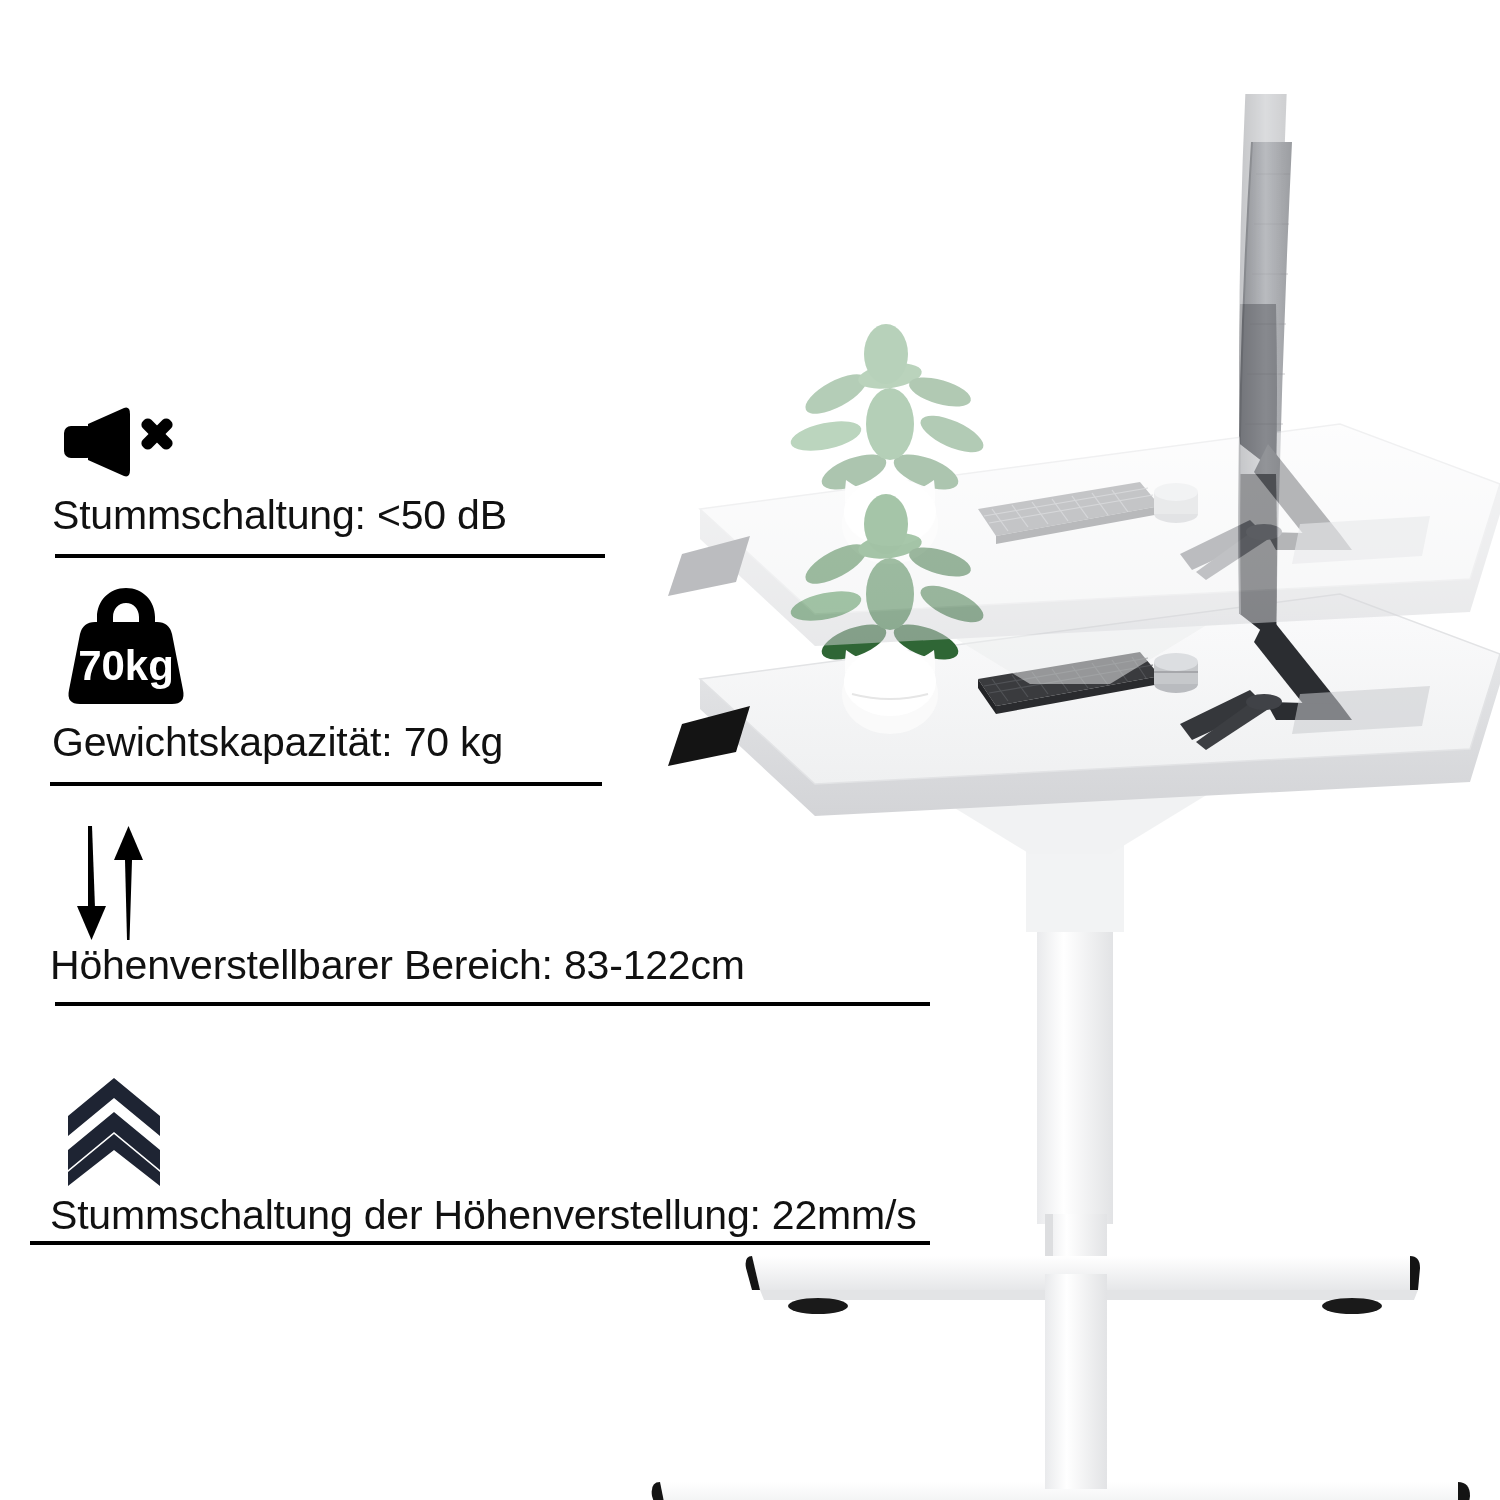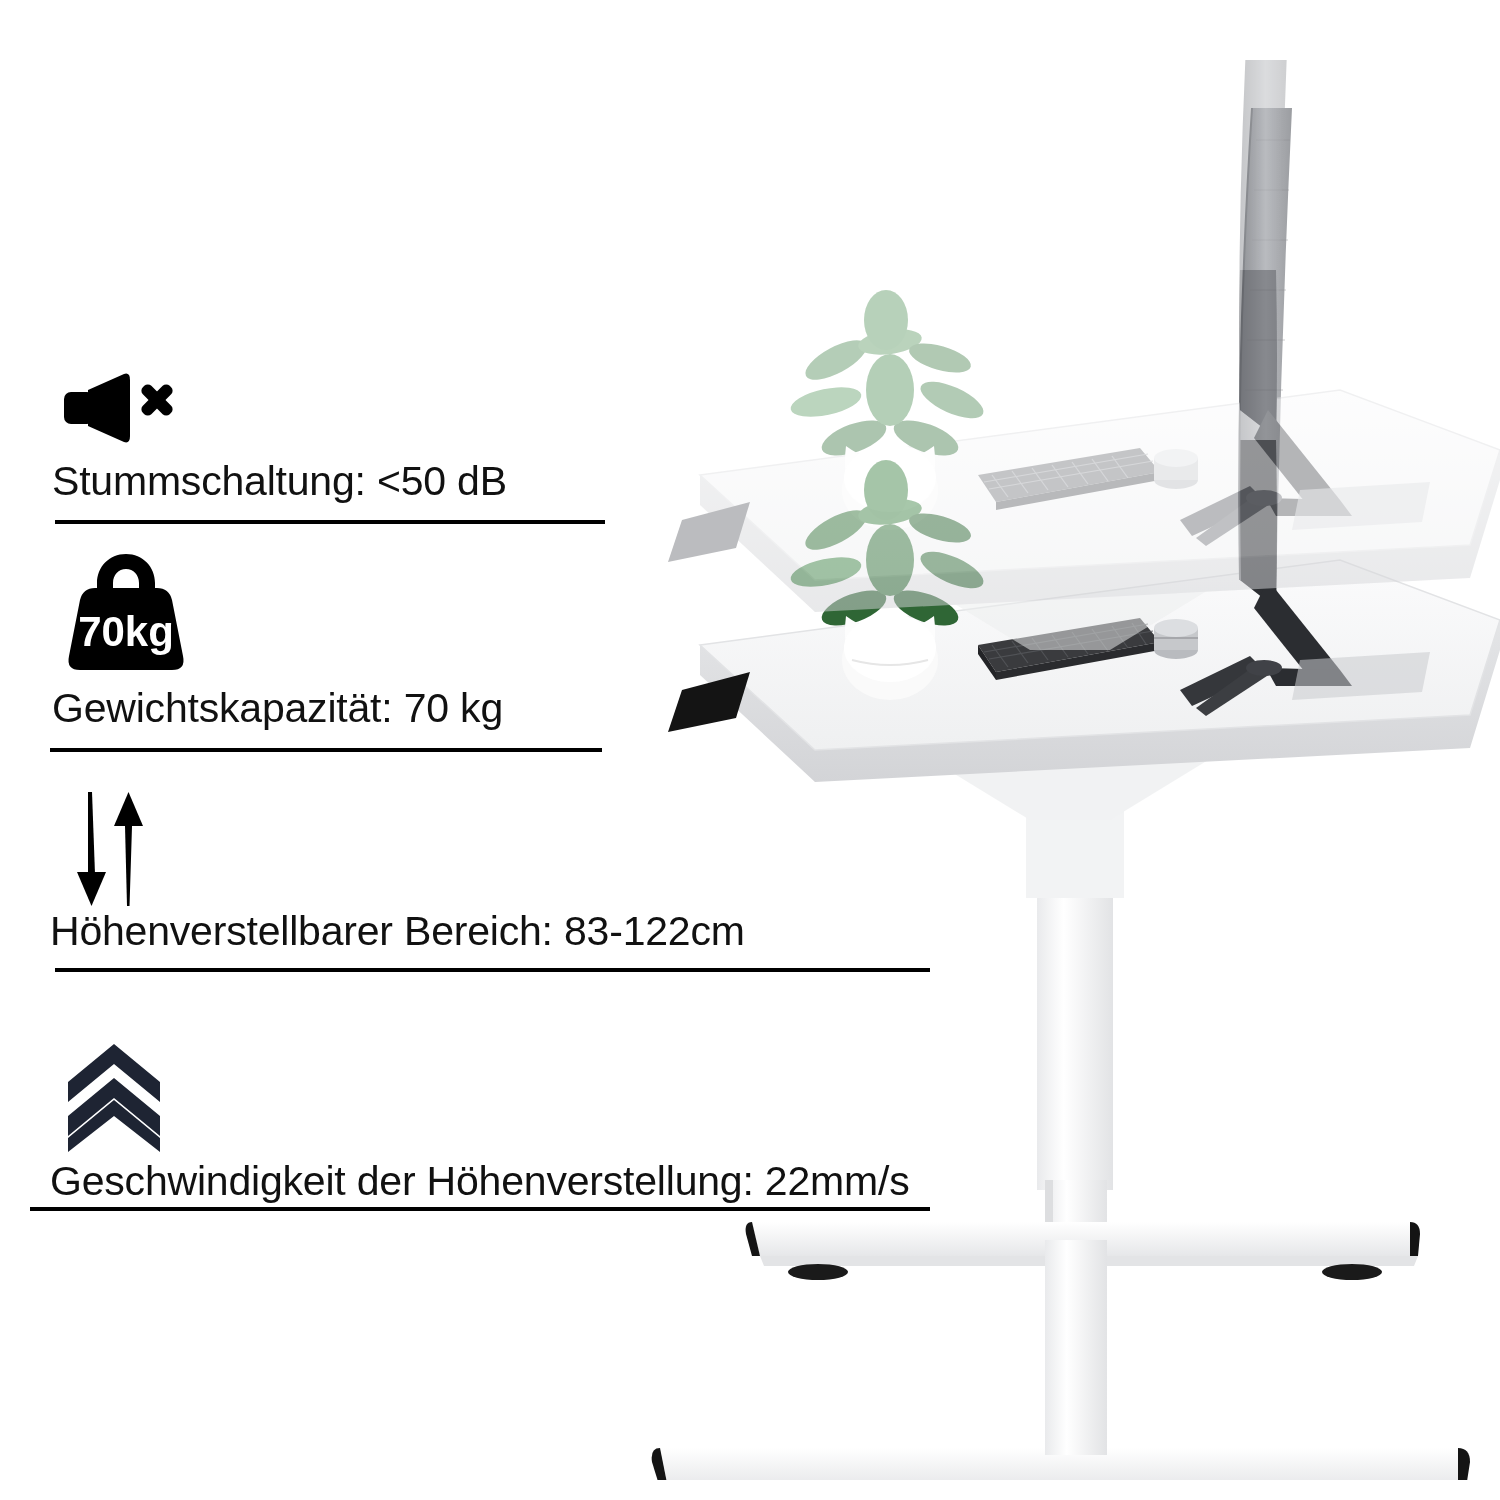--- a/index.html
+++ b/index.html
@@ -4,21 +4,21 @@
 <title>Produkt Infografik</title>
 <style>
   html,body{margin:0;padding:0;}
   body{
     width:1500px;height:1500px;
     background:#ffffff;
     font-family:"Liberation Sans","DejaVu Sans",sans-serif;
     overflow:hidden;
     position:relative;
   }
-  #root{position:relative;width:1500px;height:1346px;background:#fff;}
+  #root{position:relative;width:1500px;height:1346px;background:#fff;margin-top:34px;}
 
   
   .features{position:absolute;left:0;top:0;width:960px;height:1500px;}
   .feature{position:absolute;left:0;}
   .feat-icon{position:absolute;}
   .feat-label{
     position:absolute;
     color:#111111;
     white-space:nowrap;
     letter-spacing:-0.2px;
@@ -127,21 +127,21 @@
 
     <div class="feat-icon" id="f4-icon">
       <svg class="icon-svg" viewBox="0 0 100 110" xmlns="http://www.w3.org/2000/svg">
         <g fill="#1e2433">
           <path d="M50 2  L96 40 L96 60 L50 22 L4 60 L4 40 Z"></path>
           <path d="M50 36 L96 74 L96 94 L50 56 L4 94 L4 74 Z"></path>
           <path d="M50 58 L96 96 L96 110 L50 74 L4 110 L4 96 Z"></path>
         </g>
       </svg>
     </div>
-    <div class="feat-label" id="f4-label">Geschwindigkeit der Höhenverstellung: 22mm/s</div>
+    <div class="feat-label" id="f4-label">Stummschaltung der Höhenverstellung: 22mm/s</div>
     <div class="rule" id="rule4"></div>
 
   </div>
 
   <div class="product">
     <svg class="prod-svg" viewBox="0 0 870 1420" xmlns="http://www.w3.org/2000/svg">
       <defs>
         <linearGradient id="topShade" x1="0" y1="0" x2="0" y2="1">
           <stop offset="0" stop-color="#fbfbfc"></stop>
           <stop offset="1" stop-color="#eff0f1"></stop>

